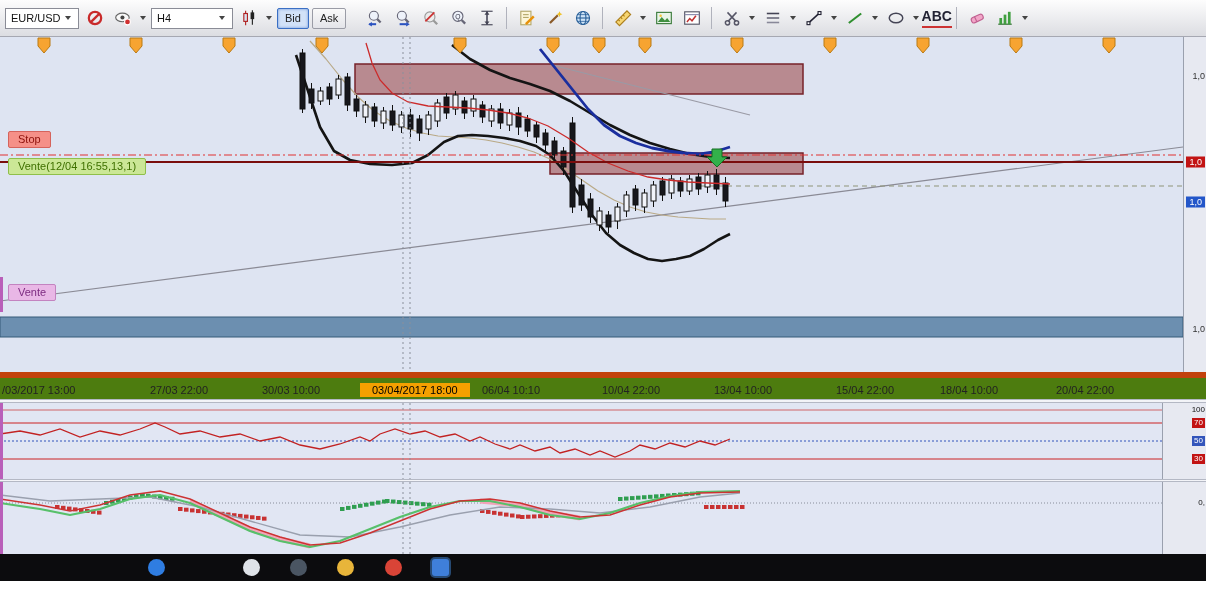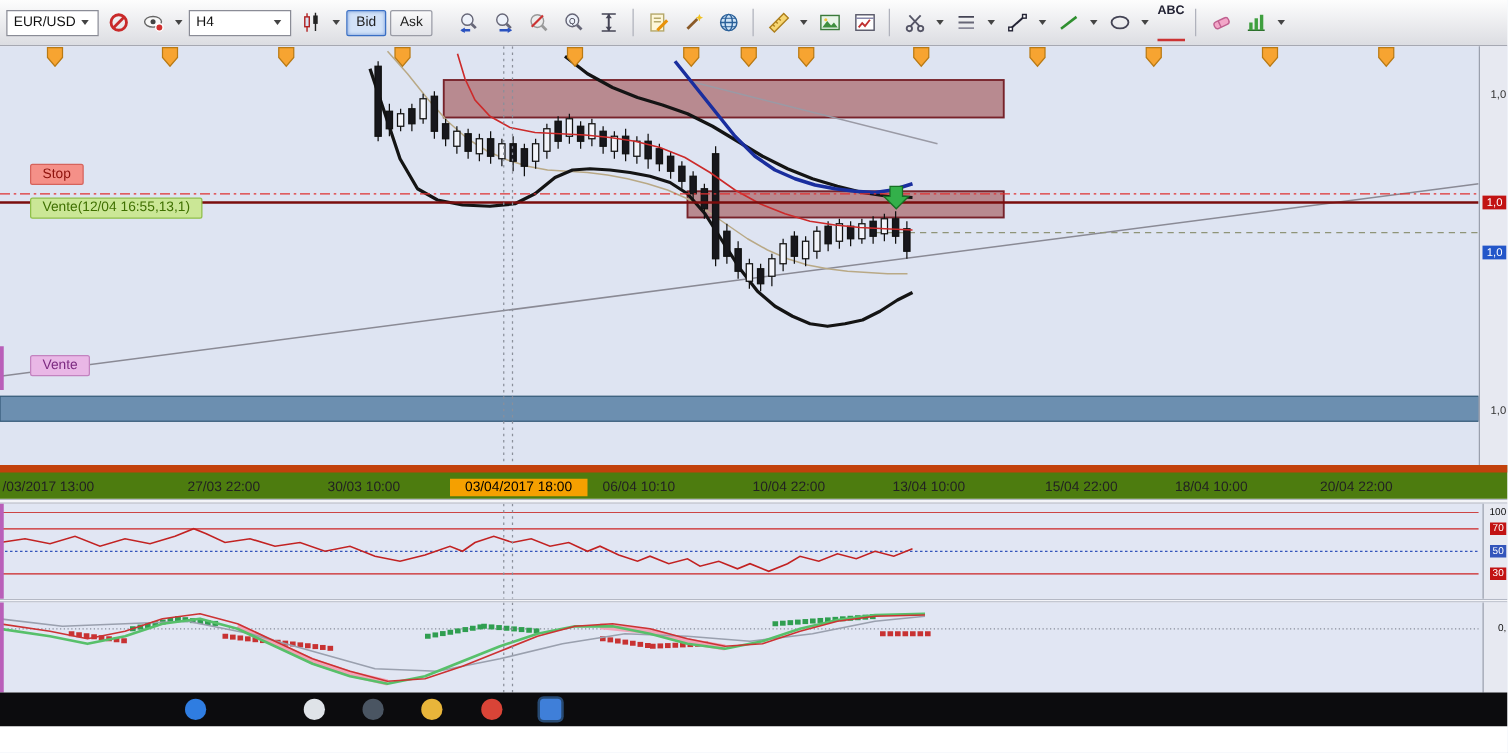--- a/index.html
+++ b/index.html
@@ -8,53 +8,53 @@
 
   
   #toolbar{height:37px;background:linear-gradient(#fdfdfd,#dcdde2);border-bottom:1px solid #a6a8b2;display:flex;align-items:center;padding:0 5px;gap:3px}
   .tb-select{background:#fff;border:1px solid #8a8c96;height:21px;display:flex;align-items:center;justify-content:space-between;font-size:11px;color:#111;padding:0 5px;cursor:default}
   .tb-btn{height:21px;border:1px solid #9a9ca6;background:linear-gradient(#fafafa,#e3e4e9);font-size:11px;color:#222;padding:0 7px;display:flex;align-items:center;border-radius:2px}
   .tb-btn.active{background:#d2e2f8;border-color:#3a6fc4;box-shadow:inset 0 0 3px #6d94d6}
   .tb-icon{width:25px;height:25px;display:flex;align-items:center;justify-content:center;border-radius:2px}
   .tb-sep{width:1px;height:22px;background:#b0b2bc;margin:0 4px}
   .tb-gap{width:10px}
   .tb-caret{width:0;height:0;border-left:3.5px solid transparent;border-right:3.5px solid transparent;border-top:4.5px solid #444;margin:0 2px}
-  .tb-abc{font-size:10px;font-weight:bold;color:#223;border-bottom:2px solid #c33;padding-bottom:17px}
+  .tb-abc{font-size:14px;font-weight:bold;color:#223;border-bottom:2px solid #c33;padding-bottom:2px}
 
   
   #dateRuler{position:relative;height:22px;background:#eef0f6;border-bottom:1px solid #c2c6d2;font-size:11px;color:#222}
   .dr-label{position:absolute;top:4px;transform:translateX(-50%);white-space:nowrap}
 
   
   #chartWrap{position:relative;height:335px;background:#dee4f2}
   #chartSvg{position:absolute;left:0;top:0}
   #priceCol{position:absolute;right:0;top:0;width:23px;height:335px;background:#e7e9f1;border-left:1px solid #9aa0ae;overflow:hidden}
   .price-lbl{position:absolute;right:1px;transform:translateY(-50%);font-size:9px;line-height:11px;white-space:nowrap}
   .price-plain{color:#333}
   .price-red{background:#c21313;color:#fff;padding:0 3px}
   .price-blue{background:#2356c9;color:#fff;padding:0 3px}
-  .ord{position:absolute;left:24px;font-size:11px;padding:1px 9px 2px;border-radius:2px;cursor:move;white-space:nowrap}
+  .ord{position:absolute;left:8px;font-size:11px;padding:1px 9px 2px;border-radius:2px;cursor:move;white-space:nowrap}
   #stopLbl{top:94px;background:#f59088;border:1px solid #d5635c;color:#8e120c}
   #venteLbl{top:121px;background:#cbe796;border:1px solid #8fbf4a;color:#3f7000}
   #limiteLbl{top:247px;background:#e9b7e6;border:1px solid #c383c0;color:#7c2a80}
   .purple-edge{position:absolute;left:0;width:3px;background:#b95fb9}
 
   
   #timeAxis{position:relative;height:27px;background:#4d7c0f;border-top:6px solid #c2410c;font-size:11px;color:#222}
   .ta-label{position:absolute;top:6px;white-space:nowrap}
   .ta-label.hl{background:#f5a000;color:#000;padding:1px 12px;top:5px}
 
   .panel-sep{background:#f3f4f8;border-top:1px solid #b4b8c4;border-bottom:1px solid #b4b8c4}
   #sepA{height:4px}
   #sepB{height:3px}
 
   .panel{position:relative;background:#e1e6f3}
   #panel1{height:76px}
   #panel2{height:72px}
-  .panel-pricecol{position:absolute;right:0;top:0;width:20px;height:100%;background:#e7e9f1;border-left:1px solid #9aa0ae;overflow:hidden}
+  .panel-pricecol{position:absolute;right:0;top:0;width:44px;height:100%;background:#e7e9f1;border-left:1px solid #9aa0ae;overflow:hidden}
   .lvl{position:absolute;right:1px;transform:translateY(-50%);font-size:8px;line-height:10px}
   .lvl-plain{color:#111}
   .lvl-red{background:#c21313;color:#fff;padding:0 2px}
   .lvl-blue{background:#3355bb;color:#fff;padding:0 2px}
 
   
   #taskbar{position:relative;height:27px;background:#0c0c0e}
   .tk-icon{position:absolute;top:5px;width:17px;height:17px;border-radius:50%}
   .tk-icon.active{border-radius:3px;box-shadow:0 0 0 2px #274a73}
 </style>

